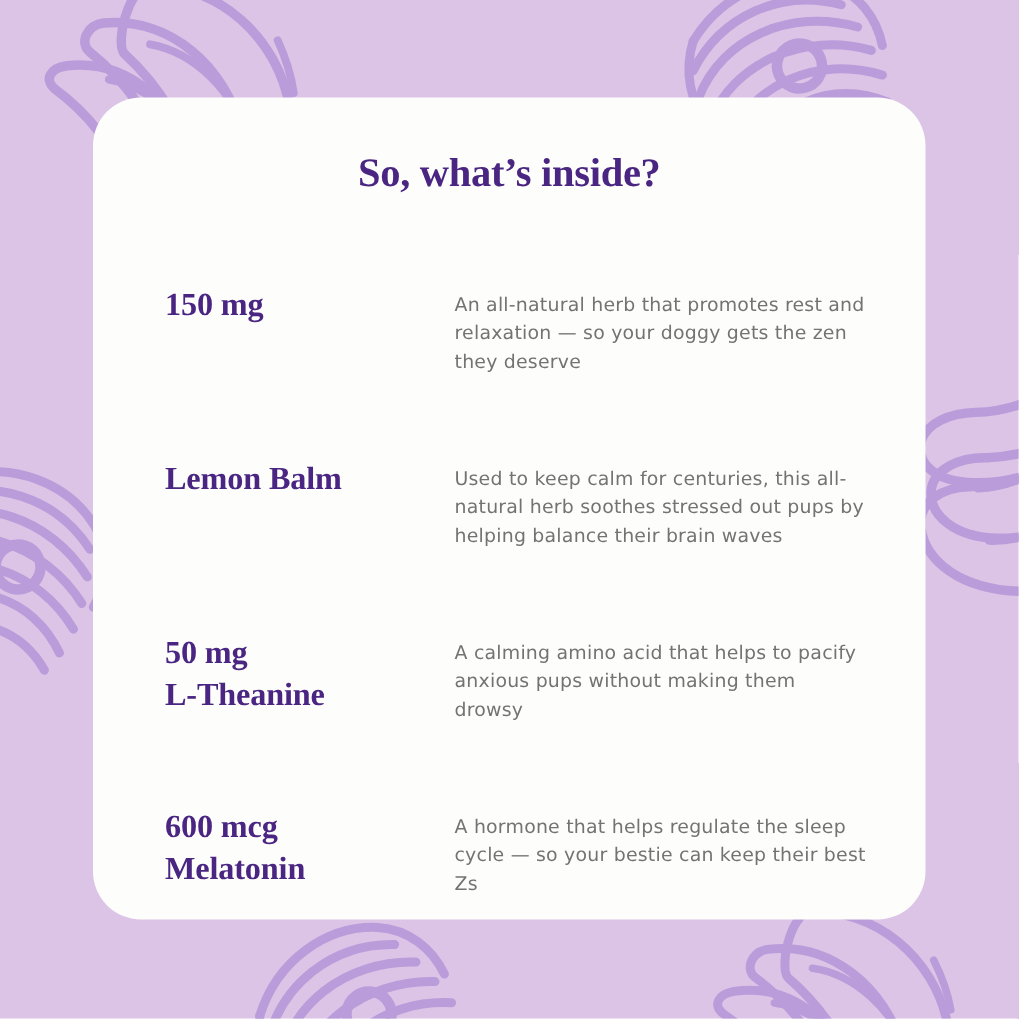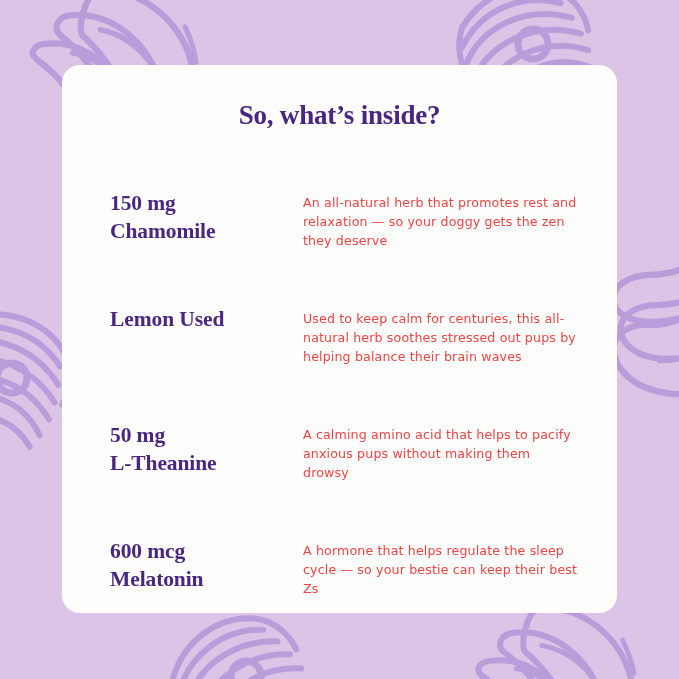--- a/index.html
+++ b/index.html
@@ -31,21 +31,21 @@
   }
 
   
   #card {
     position: absolute;
     left: 62px;
     top: 65px;
     width: 555px;
     height: 548px;
     background: #fdfdfc;
-    border-radius: 18px;
+    border-radius: 32px;
     box-sizing: border-box;
   }
 
   #card-title {
     position: absolute;
     left: 0;
     top: 35px;
     width: 555px;
     text-align: center;
     font-family: "Liberation Serif", "DejaVu Serif", serif;
@@ -87,21 +87,21 @@
 
   .row-right {
     position: absolute;
     left: 241px;
     top: 3px;
     width: 275px;
     font-family: "DejaVu Sans", sans-serif;
     font-weight: 400;
     font-size: 12.6px;
     line-height: 1.52;
-    color: #ef4444;
+    color: #737373;
     letter-spacing: 0.15px;
   }
 </style>
 </head>
 <body>
 
 <div id="page">
 
   <svg id="decor" viewBox="0 0 679 679" xmlns="http://www.w3.org/2000/svg">
     <defs>
@@ -154,28 +154,27 @@
 
   <div id="card">
 
     <div id="card-title">So, what’s inside?</div>
 
     <div id="rows">
 
       <div class="row">
         <div class="row-left">
           <span class="dose">150 mg</span>
-          <span class="name">Chamomile</span>
         </div>
         <div class="row-right">An all-natural herb that promotes rest and relaxation — so your doggy gets the zen they deserve</div>
       </div>
 
       <div class="row">
         <div class="row-left">
-          <span class="name">Lemon Used</span>
+          <span class="name">Lemon Balm</span>
         </div>
         <div class="row-right">Used to keep calm for centuries, this all-natural herb soothes stressed out pups by helping balance their brain waves</div>
       </div>
 
       <div class="row">
         <div class="row-left">
           <span class="dose">50 mg</span>
           <span class="name">L-Theanine</span>
         </div>
         <div class="row-right">A calming amino acid that helps to pacify anxious pups without making them drowsy</div>

